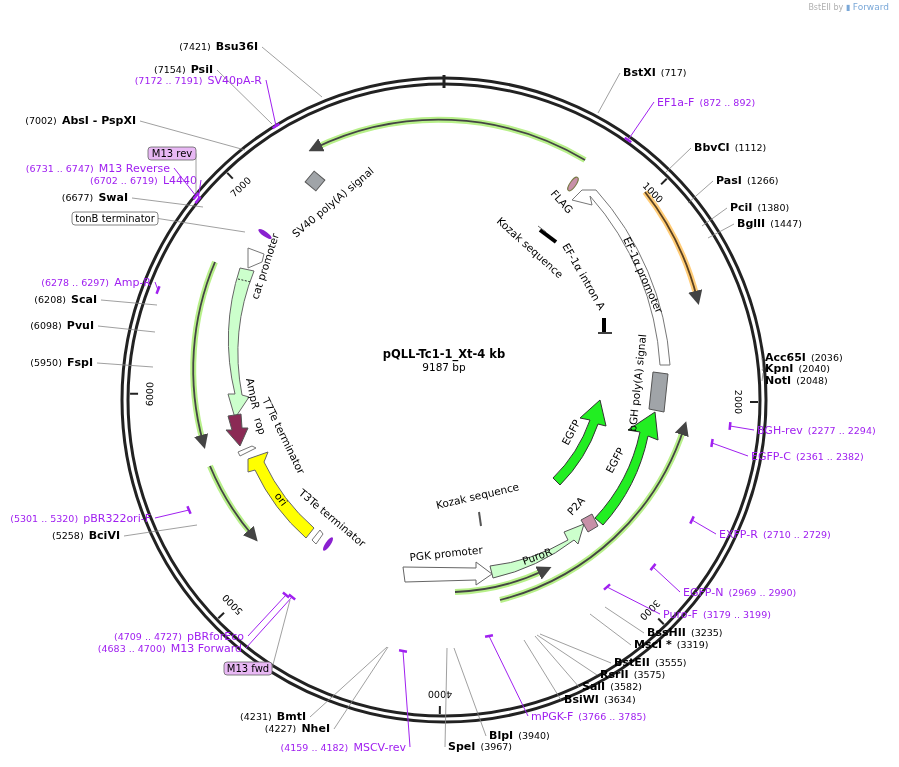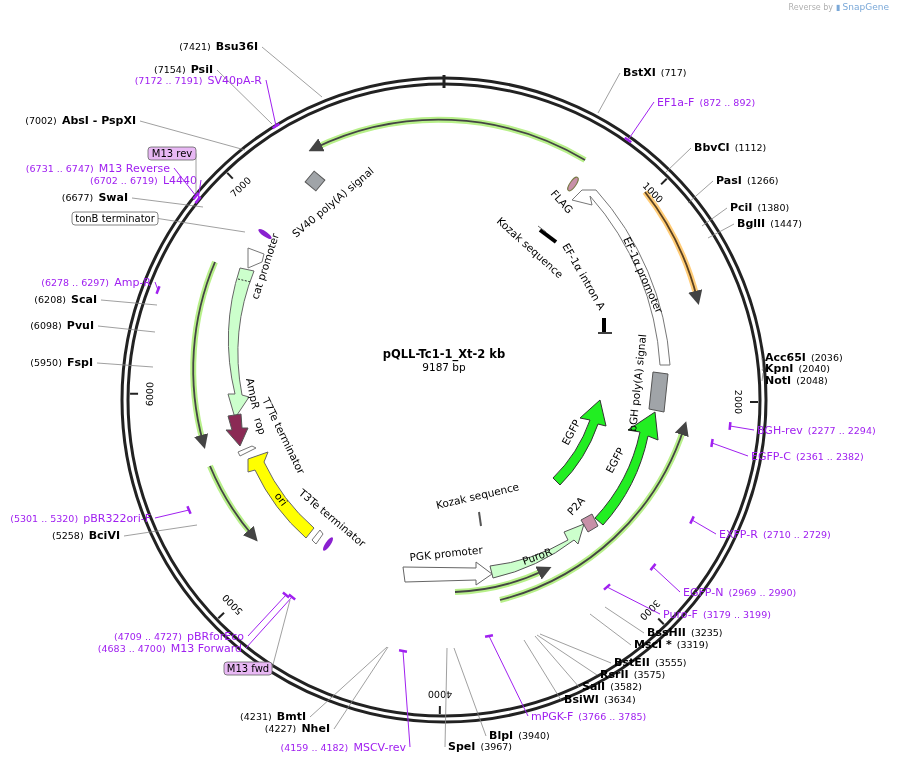--- a/index.html
+++ b/index.html
@@ -258,18 +258,18 @@
       </g>
       <g>
         <line x1="272" y1="668.5" x2="290" y2="600" stroke="#888" stroke-width="0.8"></line>
         <rect x="224" y="662" width="48" height="13" rx="3" fill="#e8b8f4" stroke="#666" stroke-width="0.8"></rect>
         <text x="248" y="672" text-anchor="middle" font-size="10" font-family="DejaVu Sans, sans-serif" fill="#000">M13 fwd</text>
       </g>
     </g>
 </svg>
 
 <div class="credit">
-  <span>Reverse by</span>
+  <span>BstEII by</span>
   <span style="color:#7aa8d8;">▮</span>
-  <b>SnapGene</b>
+  <b>Forward</b>
 </div>
-<div class="center-title">pQLL-Tc1-1_Xt-2 kb</div>
+<div class="center-title">pQLL-Tc1-1_Xt-4 kb</div>
 <div class="center-bp">9187 bp</div>
 
 </body></html>

